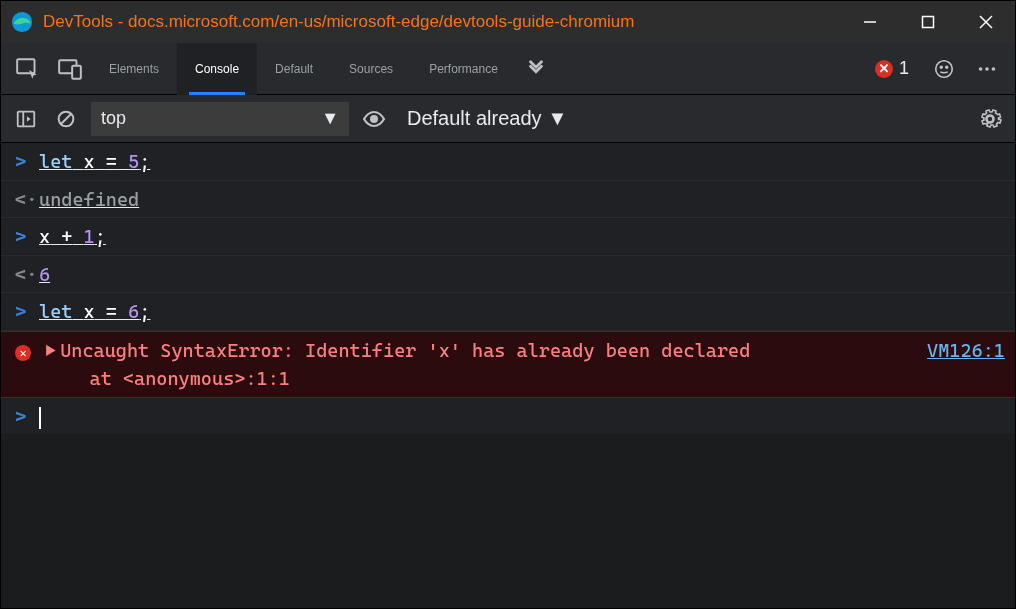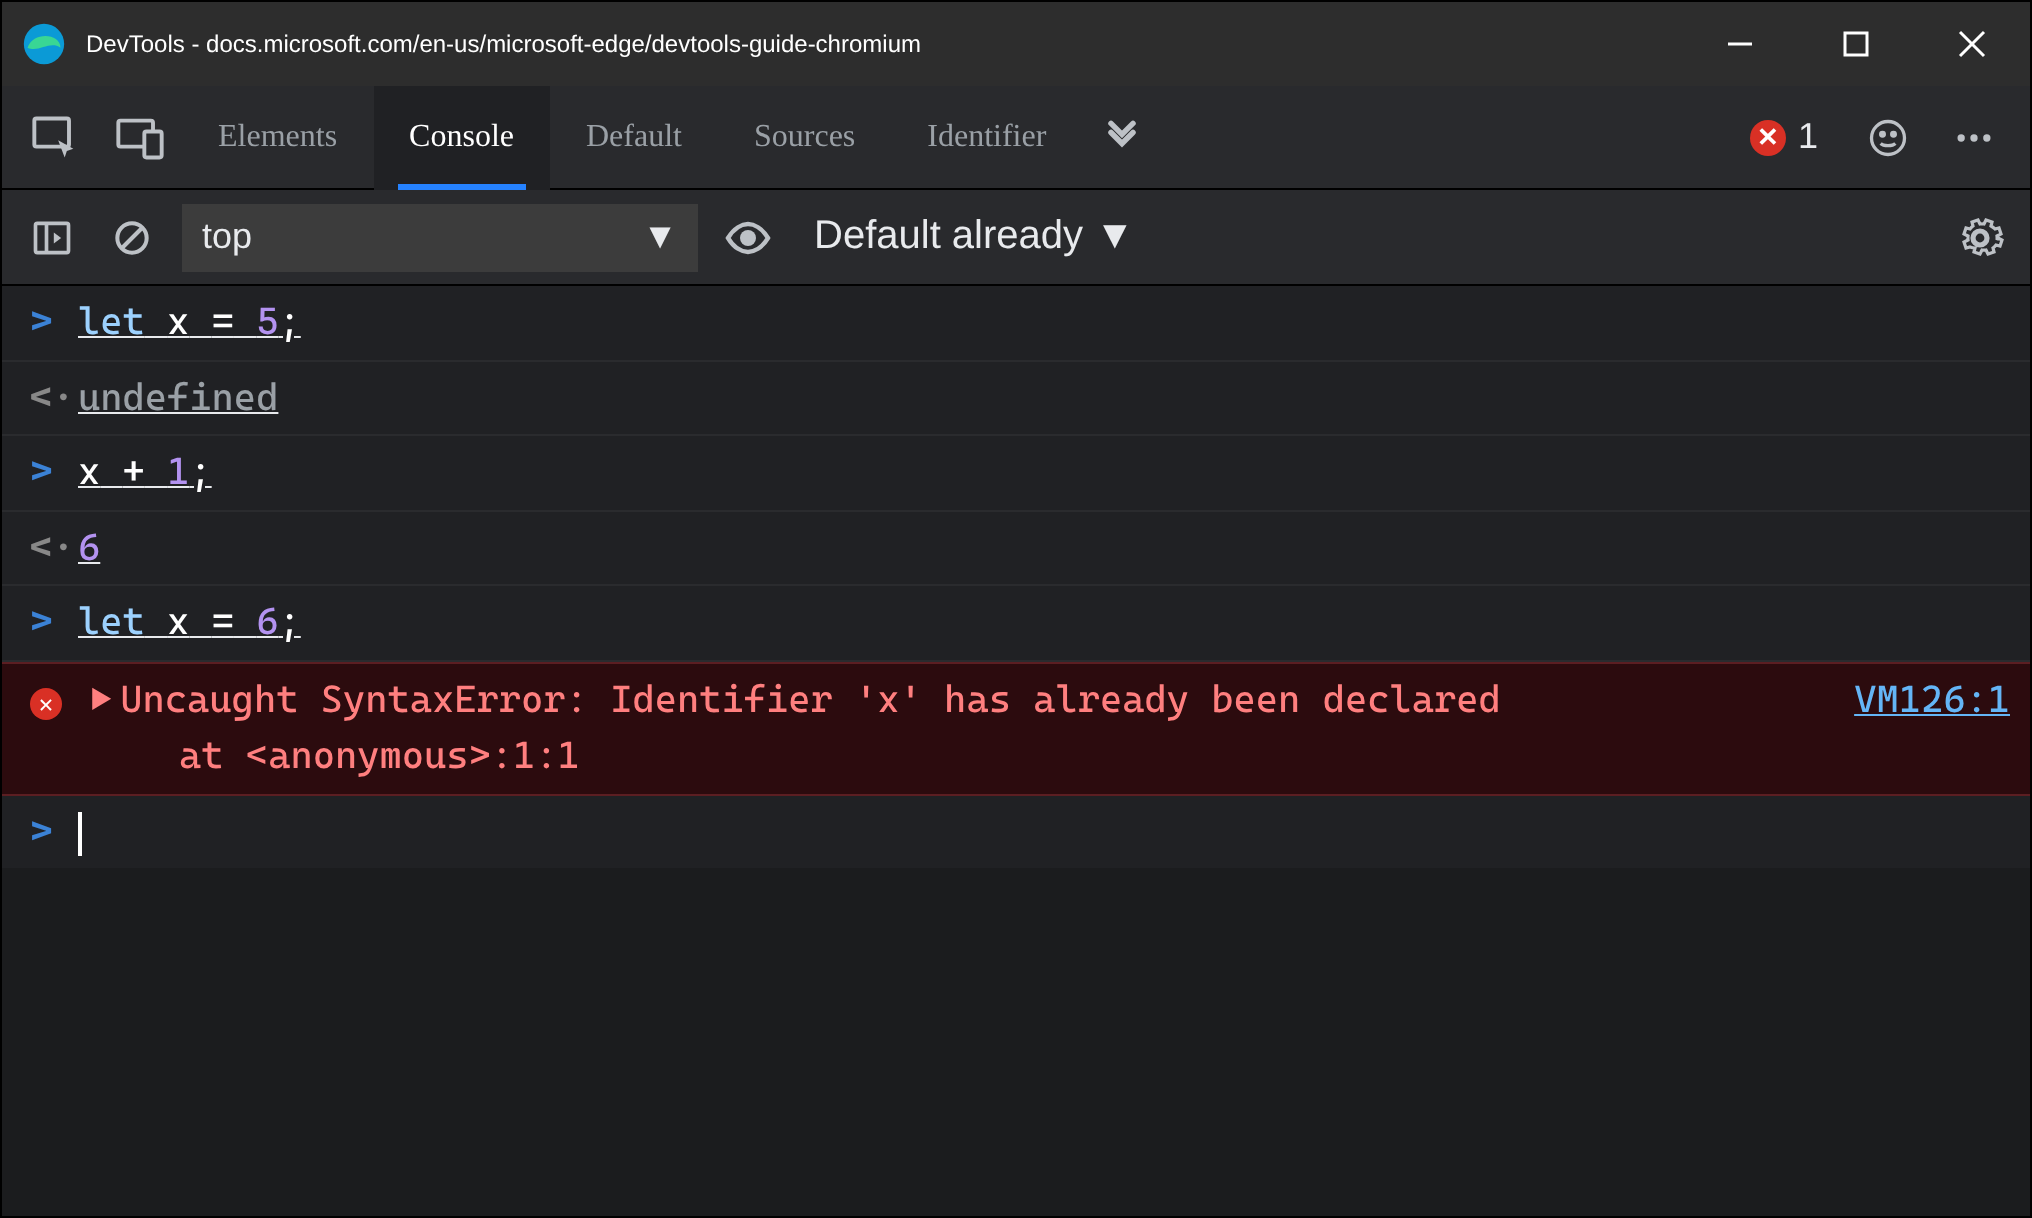--- a/index.html
+++ b/index.html
@@ -39,22 +39,22 @@
     background: #2d2d2d;
     display: flex;
     align-items: center;
     padding-left: 10px;
   }
   .titlebar .app-icon {
     width: 22px; height: 22px;
     margin-right: 10px;
   }
   .titlebar .title-text {
-    font-size: 12px;
-    color: #ffffff;
+    font-size: 17px;
+    color: #f97316;
   }
   .titlebar .win-controls {
     margin-left: auto;
     display: flex;
   }
   .win-btn {
     width: 58px; height: 42px;
     display: flex; align-items: center; justify-content: center;
     color: #fff;
   }
@@ -72,24 +72,23 @@
   .ts-icon {
     width: 42px;
     display: flex; align-items: center; justify-content: center;
     color: var(--fg-dim);
   }
   .tab {
     padding: 0 18px;
     height: 52px;
     display: flex;
     align-items: center;
-    font-size: 16px;
+    font-size: 12px;
     color: var(--fg-dimmer);
     position: relative;
-    font-family: Liberation Serif, serif;
   }
   .tab.active {
     background: #202124;
     color: #fff;
   }
   .tab.active::after {
     content: '';
     position: absolute;
     left: 12px; right: 12px; bottom: 0;
     height: 3px;
@@ -264,21 +263,21 @@
       <rect x="2" y="3" width="16" height="13" rx="1"></rect>
       <path d="M13 13l7 4-3 1-1 3-3-8z" fill="currentColor" stroke="none"></path>
     </svg>
   </div>
   <div class="ts-icon">
     <svg width="26" height="26" viewBox="0 0 24 24" fill="none" stroke="currentColor" stroke-width="1.8">
       <rect x="2" y="4" width="16" height="12" rx="1"></rect>
       <rect x="14" y="9" width="8" height="12" rx="1" fill="var(--bg-toolbar)"></rect>
     </svg>
   </div>
-  <div id="tabs-mount" style="display: contents;"><div class="tab">Elements</div><div class="tab active">Console</div><div class="tab">Default</div><div class="tab">Sources</div><div class="tab">Identifier</div></div>
+  <div id="tabs-mount" style="display: contents;"><div class="tab">Elements</div><div class="tab active">Console</div><div class="tab">Default</div><div class="tab">Sources</div><div class="tab">Performance</div></div>
   <div class="ts-icon" style="width:40px;">
     <svg width="22" height="22" viewBox="0 0 24 24" fill="none" stroke="currentColor" stroke-width="3" stroke-linecap="round">
       <path d="M6 9l6 6 6-6"></path>
         <path d="M6 4l6 6 6-6"></path>
     </svg>
   </div>
   <div class="ts-spacer"></div>
   <div class="error-pill">
     <span class="dot">✕</span>
     <span>1</span>

